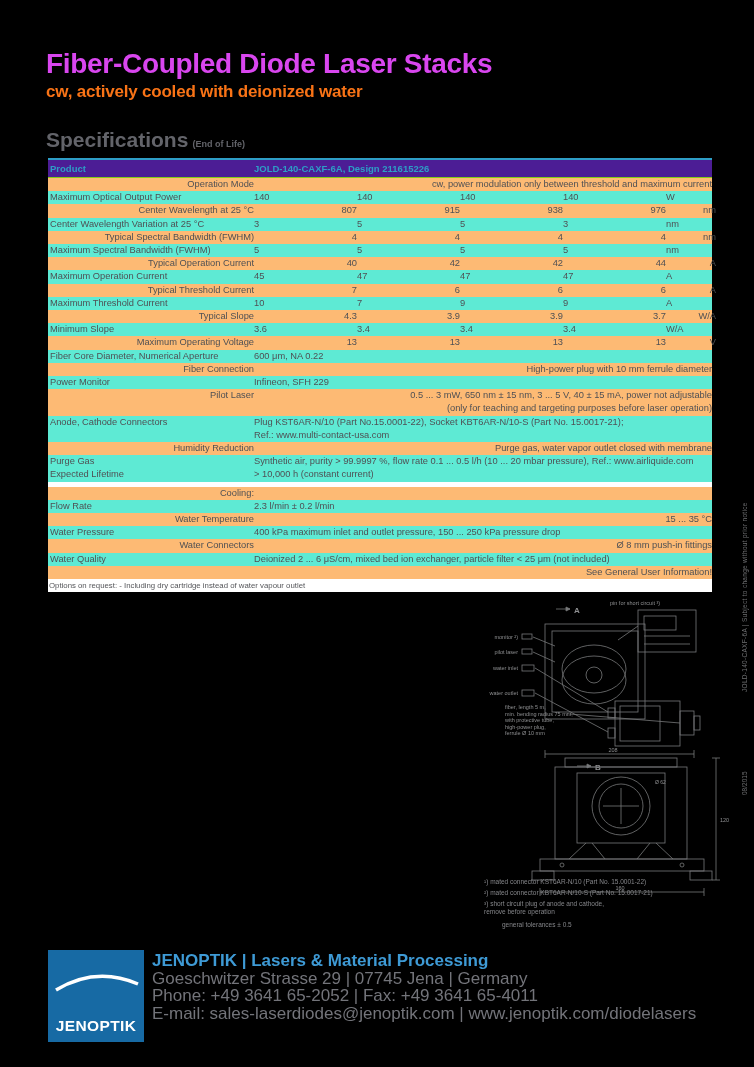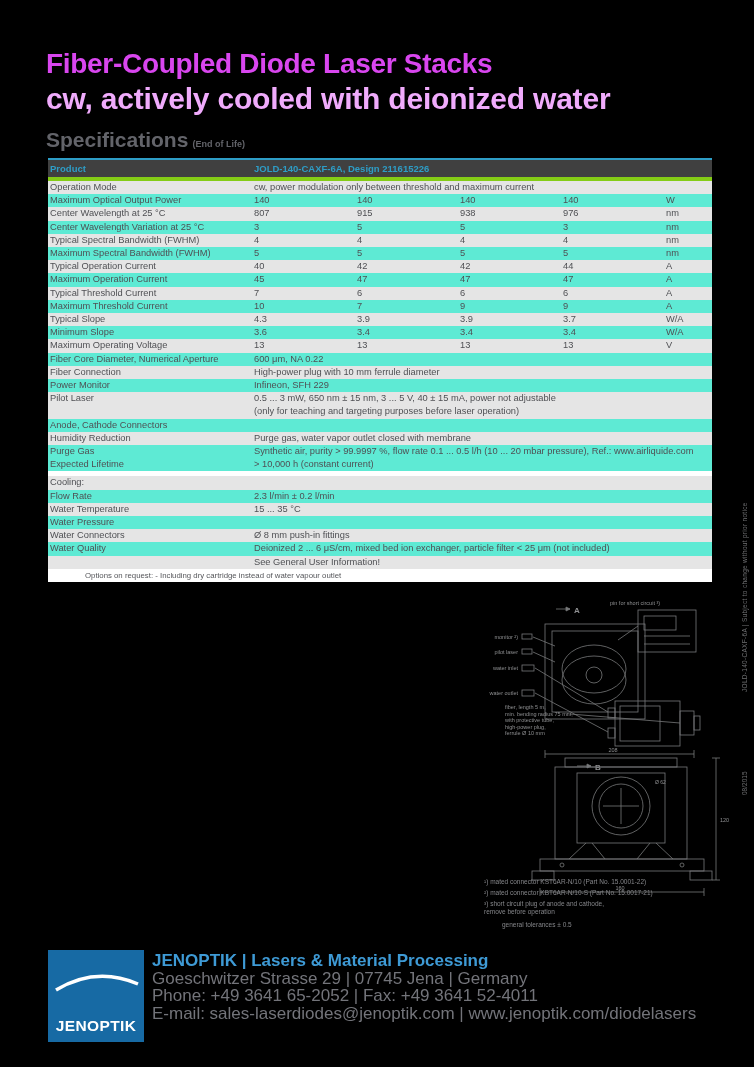--- a/index.html
+++ b/index.html
@@ -3,36 +3,36 @@
 <meta charset="utf-8">
 <style>
   html,body{margin:0;padding:0;}
   body{
     width:754px;height:1067px;background:#000;position:relative;overflow:hidden;
     font-family:"Liberation Sans","DejaVu Sans",sans-serif;
   }
   .abs{position:absolute;}
   
   .title{left:46px;top:48px;font-size:28px;font-weight:700;color:#d946ef;letter-spacing:-0.3px;}
-  .subtitle{left:46px;top:82px;font-size:30px;font-weight:700;color:#f0abfc;letter-spacing:-0.2px;}
+  .subtitle{left:46px;top:82px;font-size:17px;font-weight:700;color:#f97316;letter-spacing:-0.2px;}
   .spec-head{left:46px;top:128px;font-size:21px;font-weight:700;color:#63646a;}
   .spec-suffix{font-size:9px;font-weight:700;color:#63646a;margin-left:4px;}
   
   .spec-table{left:48px;top:158px;width:664px;background:#fff;}
-  .prod-row{display:flex;height:17px;line-height:17px;border-top:2px solid #2e9dc6;border-bottom:4px solid #84cc16;
-    font-size:9.5px;font-weight:700;color:#2e9dc6;background:#404040;}
+  .prod-row{display:flex;height:17px;line-height:17px;border-top:2px solid #2e9dc6;border-bottom:1px solid #84cc16;
+    font-size:9.5px;font-weight:700;color:#2e9dc6;background:#4c1d95;}
   .trow{display:flex;min-height:13.2px;font-size:9.3px;line-height:13.2px;color:#4f5054;background:#5eead4;}
-  .trow.shaded{background:#e5e5e5;}
+  .trow.shaded{background:#fdba74;text-align:right;}
   .c-label{width:204px;padding-left:2px;flex-shrink:0;}
   .c-v{width:103px;flex-shrink:0;}
   .c-unit{width:50px;flex-shrink:0;}
   .c-span{flex:1;}
   .b{font-weight:400;}
   .gap{height:5px;background:#fff;}
-  .foot-row{background:#fff;font-size:7.8px;color:#55565a;height:13px;line-height:13px;padding-left:1px;margin-left:36px;}
+  .foot-row{background:#fff;font-size:7.8px;color:#55565a;height:13px;line-height:13px;padding-left:1px;}
   
   .drawing{left:470px;top:596px;}
   .fiber-note{left:505px;top:704px;width:95px;font-size:5.5px;line-height:6.6px;color:#8e8f91;white-space:pre-line;}
   .fnotes{left:484px;top:878px;width:240px;font-size:6.5px;line-height:8px;color:#85868a;}
   .fnotes .fn{white-space:pre-line;margin-bottom:3px;}
   .tol{margin-top:5px;padding-left:18px;}
   
   .side-text{left:741px;top:692px;transform:rotate(-90deg);transform-origin:0 0;
     font-size:6.5px;color:#6f7072;white-space:nowrap;letter-spacing:0.3px;}
   .side-text2{left:741px;top:795px;transform:rotate(-90deg);transform-origin:0 0;
@@ -183,20 +183,24 @@
       </div>
       <div class="trow shaded">
         <div class="c-label">Pilot Laser</div>
         <div class="c-span">
           <div>0.5 ... 3 mW, 650 nm ± 15 nm, 3 ... 5 V, 40 ± 15 mA, power not adjustable</div>
           <div>(only for teaching and targeting purposes before laser operation)</div>
         </div>
       </div>
       <div class="trow">
         <div class="c-label">Anode, Cathode Connectors</div>
+        <div class="c-span">
+          <div>Plug KST6AR-N/10 (Part No.15.0001-22), Socket KBT6AR-N/10-S (Part No. 15.0017-21);</div>
+          <div>Ref.: www.multi-contact-usa.com</div>
+        </div>
       </div>
       <div class="trow shaded">
         <div class="c-label">Humidity Reduction</div>
         <div class="c-span">
           <div>Purge gas, water vapor outlet closed with membrane</div>
         </div>
       </div>
       <div class="trow">
         <div class="c-label">Purge Gas</div>
         <div class="c-span">
@@ -223,20 +227,23 @@
         </div>
       </div>
       <div class="trow shaded">
         <div class="c-label">Water Temperature</div>
         <div class="c-span">
           <div>15 ... 35 °C</div>
         </div>
       </div>
       <div class="trow">
         <div class="c-label">Water Pressure</div>
+        <div class="c-span">
+          <div>400 kPa maximum inlet and outlet pressure,  150 ... 250 kPa pressure drop</div>
+        </div>
       </div>
       <div class="trow shaded">
         <div class="c-label">Water Connectors</div>
         <div class="c-span">
           <div>Ø 8 mm push-in fittings</div>
         </div>
       </div>
       <div class="trow">
         <div class="c-label">Water Quality</div>
         <div class="c-span">
@@ -367,15 +374,15 @@
 
 <div class="abs logo">
   <svg width="96" height="50" viewBox="0 0 96 50">
     <path d="M8,40 Q48,16 90,34" stroke="#ffffff" stroke-width="3.5" fill="none"></path>
   </svg>
   <div class="logo-word">JENOPTIK</div>
 </div>
 <div class="abs footer">
   <div class="f-division">JENOPTIK  |  Lasers &amp; Material Processing</div>
   <div>Goeschwitzer Strasse 29  |  07745 Jena  |  Germany</div>
-  <div>Phone: +49 3641 65-2052  |  Fax: +49 3641 52-4011</div>
+  <div>Phone: +49 3641 65-2052  |  Fax: +49 3641 65-4011</div>
   <div>E-mail: sales-laserdiodes@jenoptik.com  |  www.jenoptik.com/diodelasers</div>
 </div>
 
 </body></html>

